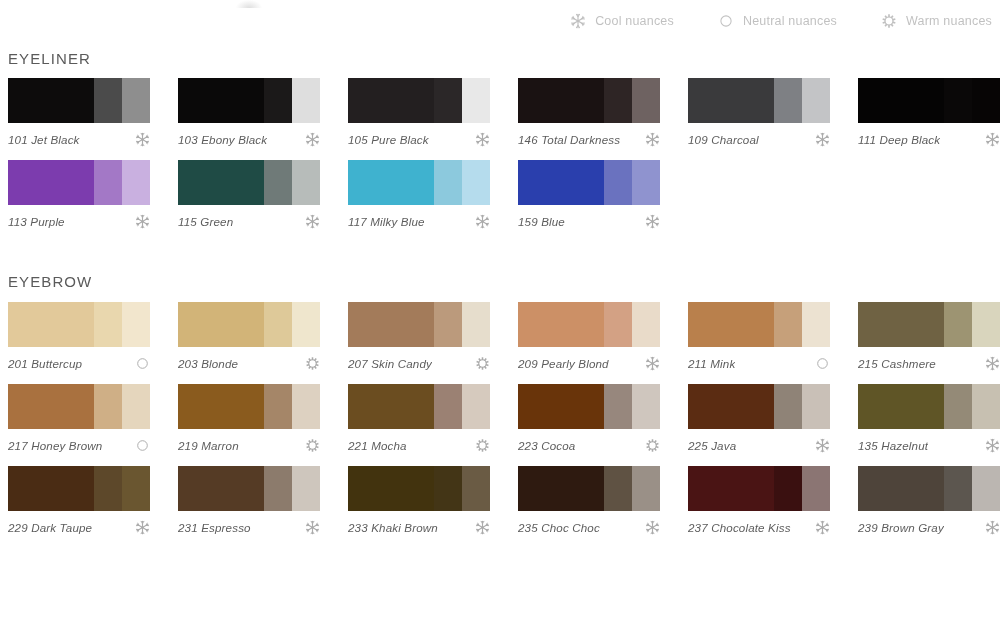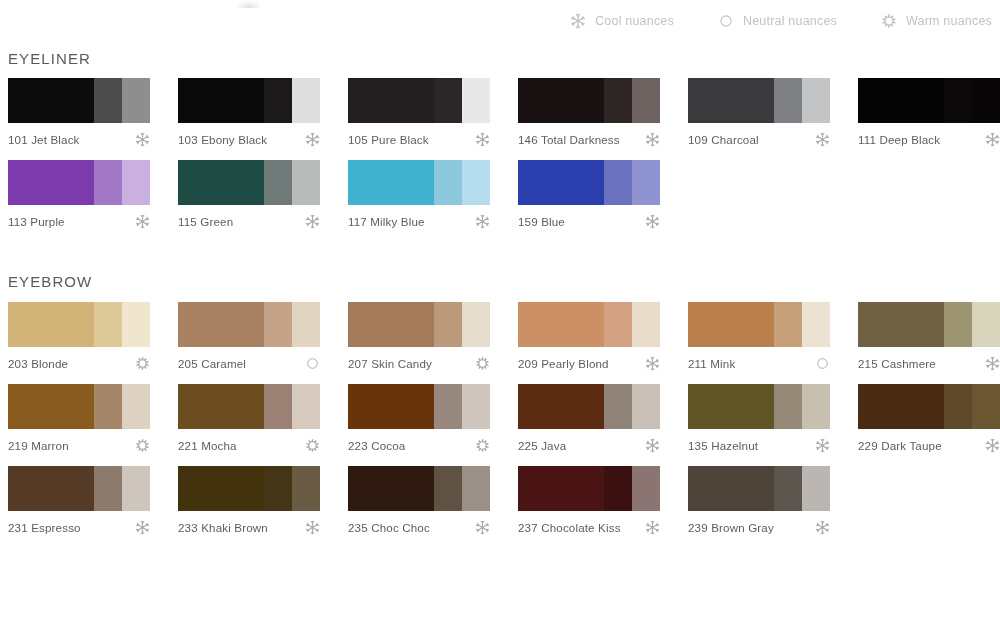--- a/index.html
+++ b/index.html
@@ -63,20 +63,21 @@
     display: grid;
     grid-template-columns: repeat(6, 170px);
     column-gap: 0px;
   }
   #grid-eyeliner { top: 78px; }
   #grid-eyebrow  { top: 302px; }
 
   .swatch-cell {
     width: 170px;
     margin-bottom: 13px;
+    font-style: italic;
   }
   .swatch-bar {
     width: 142px;
     height: 45px;
     display: flex;
     overflow: hidden;
   }
   .seg { height: 100%; }
   .seg-main  { width: 60.5%; }
   .seg-mid   { width: 19.5%; }
@@ -500,20 +501,35 @@
             </svg>
           </span>
         </div>
       </div>
     </div>
 
   <div class="section-title" id="sec-eyebrow-title">EYEBROW</div>
   <div class="grid" id="grid-eyebrow">
       <div class="swatch-cell">
         <div class="swatch-bar">
+          <div class="seg seg-main" style="background: rgb(226, 201, 154);"></div>
+          <div class="seg seg-mid" style="background: rgb(233, 215, 174);"></div>
+          <div class="seg seg-light" style="background: rgb(242, 230, 205);"></div>
+        </div>
+        <div class="swatch-caption">
+          <span class="swatch-name">201 Buttercup</span>
+          <span class="ico swatch-icon">
+            <svg width="15" height="15" viewBox="0 0 20 20">
+              <circle cx="10" cy="10" r="6.4" fill="none" stroke="#4a4a4a" stroke-width="1.3"></circle>
+            </svg>
+          </span>
+        </div>
+      </div>
+      <div class="swatch-cell">
+        <div class="swatch-bar">
           <div class="seg seg-main" style="background: rgb(210, 180, 120);"></div>
           <div class="seg seg-mid" style="background: rgb(222, 201, 153);"></div>
           <div class="seg seg-light" style="background: rgb(239, 230, 205);"></div>
         </div>
         <div class="swatch-caption">
           <span class="swatch-name">203 Blonde</span>
           <span class="ico swatch-icon">
             <svg width="15" height="15" viewBox="0 0 20 20">
               <line x1="10.00" y1="5.40" x2="10.00" y2="1.70" stroke="#4a4a4a" stroke-width="2.1" stroke-linecap="butt"></line>
               <line x1="12.70" y1="6.28" x2="14.88" y2="3.29" stroke="#4a4a4a" stroke-width="2.1" stroke-linecap="butt"></line>
@@ -525,35 +541,20 @@
               <line x1="5.63" y1="11.42" x2="2.11" y2="12.56" stroke="#4a4a4a" stroke-width="2.1" stroke-linecap="butt"></line>
               <line x1="5.63" y1="8.58" x2="2.11" y2="7.44" stroke="#4a4a4a" stroke-width="2.1" stroke-linecap="butt"></line>
               <line x1="7.30" y1="6.28" x2="5.12" y2="3.29" stroke="#4a4a4a" stroke-width="2.1" stroke-linecap="butt"></line>
               <circle cx="10" cy="10" r="5.0" fill="none" stroke="#4a4a4a" stroke-width="1.5"></circle>
             </svg>
           </span>
         </div>
       </div>
       <div class="swatch-cell">
         <div class="swatch-bar">
-          <div class="seg seg-main" style="background: rgb(169, 130, 99);"></div>
-          <div class="seg seg-mid" style="background: rgb(197, 163, 136);"></div>
-          <div class="seg seg-light" style="background: rgb(226, 212, 194);"></div>
-        </div>
-        <div class="swatch-caption">
-          <span class="swatch-name">205 Caramel</span>
-          <span class="ico swatch-icon">
-            <svg width="15" height="15" viewBox="0 0 20 20">
-              <circle cx="10" cy="10" r="6.4" fill="none" stroke="#4a4a4a" stroke-width="1.3"></circle>
-            </svg>
-          </span>
-        </div>
-      </div>
-      <div class="swatch-cell">
-        <div class="swatch-bar">
           <div class="seg seg-main" style="background: rgb(163, 123, 90);"></div>
           <div class="seg seg-mid" style="background: rgb(187, 154, 124);"></div>
           <div class="seg seg-light" style="background: rgb(230, 221, 204);"></div>
         </div>
         <div class="swatch-caption">
           <span class="swatch-name">207 Skin Candy</span>
           <span class="ico swatch-icon">
             <svg width="15" height="15" viewBox="0 0 20 20">
               <line x1="10.00" y1="5.40" x2="10.00" y2="1.70" stroke="#4a4a4a" stroke-width="2.1" stroke-linecap="butt"></line>
               <line x1="12.70" y1="6.28" x2="14.88" y2="3.29" stroke="#4a4a4a" stroke-width="2.1" stroke-linecap="butt"></line>
@@ -646,20 +647,35 @@
               <line x1="10" y1="10" x2="2.73" y2="5.80" stroke="#4a4a4a" stroke-width="1.5" stroke-linecap="round"></line>
               <line x1="5.15" y1="7.20" x2="1.87" y2="7.52" stroke="#4a4a4a" stroke-width="1.3" stroke-linecap="round"></line>
               <line x1="5.15" y1="7.20" x2="3.78" y2="4.20" stroke="#4a4a4a" stroke-width="1.3" stroke-linecap="round"></line>
               <circle cx="10" cy="10" r="1.7" fill="#4a4a4a"></circle>
             </svg>
           </span>
         </div>
       </div>
       <div class="swatch-cell">
         <div class="swatch-bar">
+          <div class="seg seg-main" style="background: rgb(169, 113, 63);"></div>
+          <div class="seg seg-mid" style="background: rgb(207, 175, 134);"></div>
+          <div class="seg seg-light" style="background: rgb(229, 214, 189);"></div>
+        </div>
+        <div class="swatch-caption">
+          <span class="swatch-name">217 Honey Brown</span>
+          <span class="ico swatch-icon">
+            <svg width="15" height="15" viewBox="0 0 20 20">
+              <circle cx="10" cy="10" r="6.4" fill="none" stroke="#4a4a4a" stroke-width="1.3"></circle>
+            </svg>
+          </span>
+        </div>
+      </div>
+      <div class="swatch-cell">
+        <div class="swatch-bar">
           <div class="seg seg-main" style="background: rgb(138, 91, 30);"></div>
           <div class="seg seg-mid" style="background: rgb(165, 134, 104);"></div>
           <div class="seg seg-light" style="background: rgb(221, 209, 193);"></div>
         </div>
         <div class="swatch-caption">
           <span class="swatch-name">219 Marron</span>
           <span class="ico swatch-icon">
             <svg width="15" height="15" viewBox="0 0 20 20">
               <line x1="10.00" y1="5.40" x2="10.00" y2="1.70" stroke="#4a4a4a" stroke-width="2.1" stroke-linecap="butt"></line>
               <line x1="12.70" y1="6.28" x2="14.88" y2="3.29" stroke="#4a4a4a" stroke-width="2.1" stroke-linecap="butt"></line>

